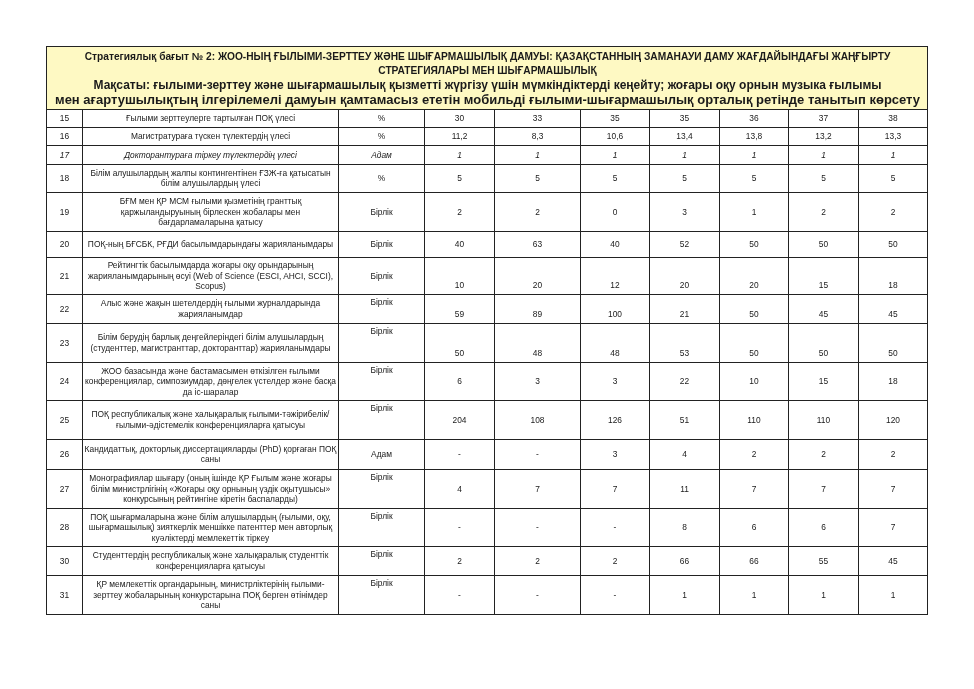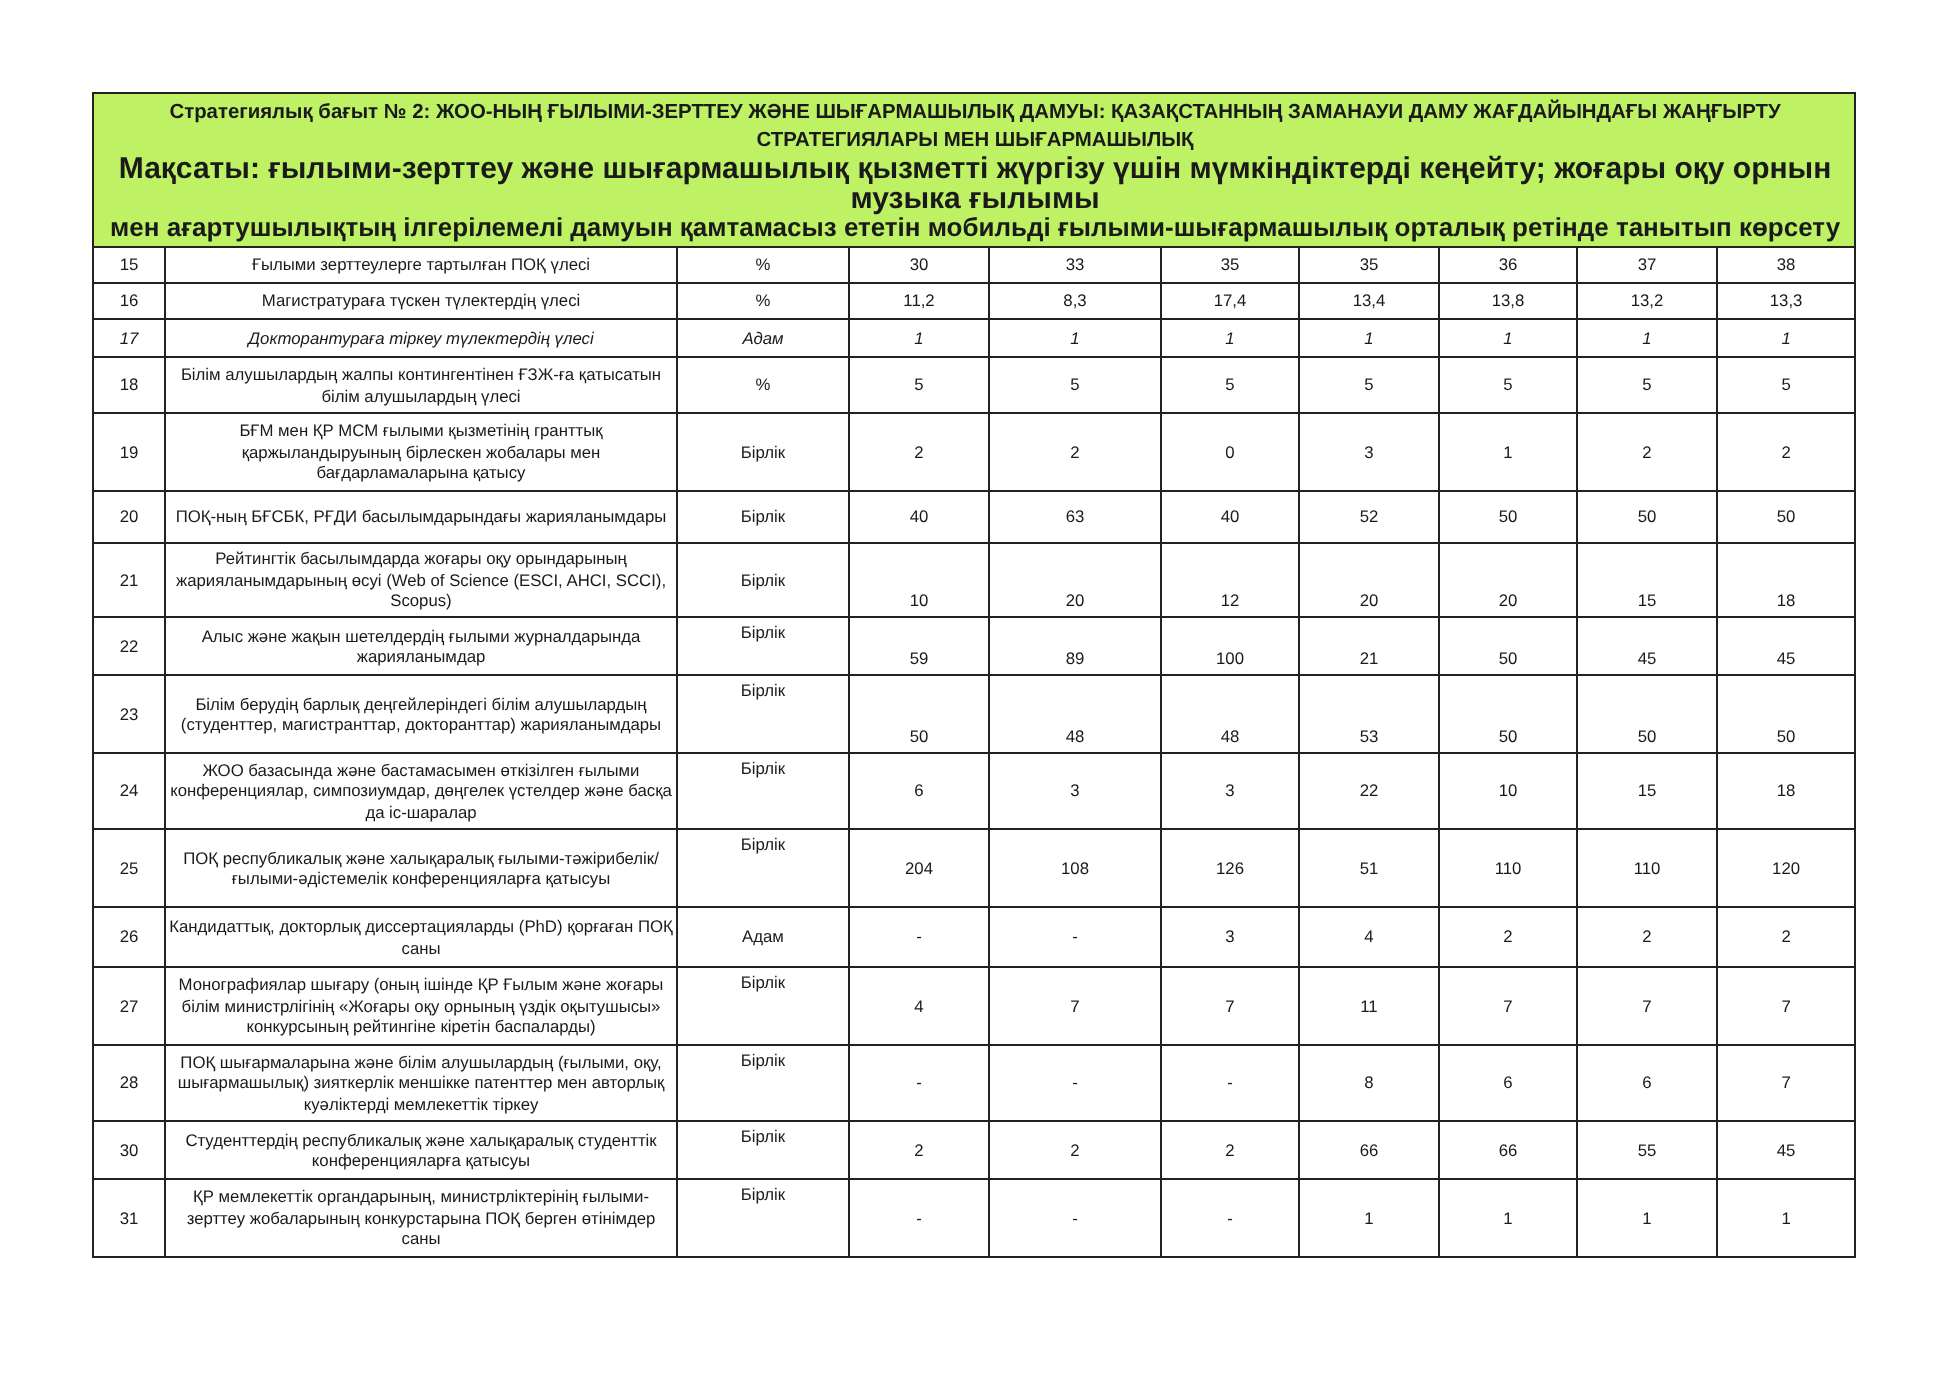--- a/index.html
+++ b/index.html
@@ -1,20 +1,20 @@
 <!DOCTYPE html>
 <html><head>
 <meta charset="utf-8">
 <style>
   html, body { margin: 0; padding: 0; background: #ffffff; }
   body { width: 974px; height: 689px; position: relative; overflow: hidden; font-family: "Liberation Sans", "DejaVu Sans", sans-serif; color: #1a1a1a; }
   .page { position: absolute; left: 46px; top: 46px; width: 881px; }
   table { border-collapse: collapse; width: 881px; table-layout: fixed; }
   td { border: 1.6px solid #222; font-size: 8.4px; line-height: 10.4px; text-align: center; padding: 0 2px; vertical-align: middle; }
-  td.hdr { background: #bef264; font-weight: bold; font-size: 10.2px; line-height: 14.2px; padding: 3px 3px 2px 4px; vertical-align: top; }
+  td.hdr { background: #fef9c3; font-weight: bold; font-size: 10.2px; line-height: 14.2px; padding: 3px 3px 2px 4px; vertical-align: top; }
   td.num { }
   td.name { padding: 0 1px; }
   td.unit-top { vertical-align: top; padding-top: 2px; }
   td.val-bottom { vertical-align: bottom; padding-bottom: 3px; }
   .hdr-line { display: block; }
 </style>
 </head>
 <body>
 
 <div class="page">
@@ -29,21 +29,21 @@
       <col style="width:70px">
         <col style="width:69px">
         <col style="width:70px">
         <col style="width:69px">
     </colgroup>
     <tbody id="tbody">
       <tr style="height:58px">
         <td class="hdr" colspan="10">
           <span class="hdr-line">Стратегиялық бағыт № 2: ЖОО-НЫҢ ҒЫЛЫМИ-ЗЕРТТЕУ ЖӘНЕ ШЫҒАРМАШЫЛЫҚ ДАМУЫ: ҚАЗАҚСТАННЫҢ ЗАМАНАУИ ДАМУ ЖАҒДАЙЫНДАҒЫ ЖАҢҒЫРТУ</span>
           <span class="hdr-line">СТРАТЕГИЯЛАРЫ МЕН ШЫҒАРМАШЫЛЫҚ</span>
-          <span class="hdr-line" style="font-size:15px">Мақсаты: ғылыми-зерттеу және шығармашылық қызметті жүргізу үшін мүмкіндіктерді кеңейту; жоғары оқу орнын музыка ғылымы</span>
+          <span class="hdr-line" style="font-size:12px">Мақсаты: ғылыми-зерттеу және шығармашылық қызметті жүргізу үшін мүмкіндіктерді кеңейту; жоғары оқу орнын музыка ғылымы</span>
           <span class="hdr-line" style="font-size:13px">мен ағартушылықтың ілгерілемелі дамуын қамтамасыз ететін мобильді ғылыми-шығармашылық орталық ретінде танытып көрсету</span>
         </td>
       </tr>
     <tr style="height: 18px;">
           <td class="num">15</td>
           <td class="name">Ғылыми зерттеулерге тартылған ПОҚ үлесі</td>
           <td class="">%</td>
           <td class="">30</td>
           <td class="">33</td>
           <td class="">35</td>
@@ -51,21 +51,21 @@
           <td class="">36</td>
           <td class="">37</td>
           <td class="">38</td>
         </tr>
         <tr style="height: 18px;">
           <td class="num">16</td>
           <td class="name">Магистратураға түскен түлектердің үлесі</td>
           <td class="">%</td>
           <td class="">11,2</td>
           <td class="">8,3</td>
-          <td class="">17,4</td>
+          <td class="">10,6</td>
           <td class="">13,4</td>
           <td class="">13,8</td>
           <td class="">13,2</td>
           <td class="">13,3</td>
         </tr>
         <tr style="height: 19px; font-style: italic;">
           <td class="num">17</td>
           <td class="name">Докторантураға тіркеу түлектердің үлесі</td>
           <td class="">Адам</td>
           <td class="">1</td>

